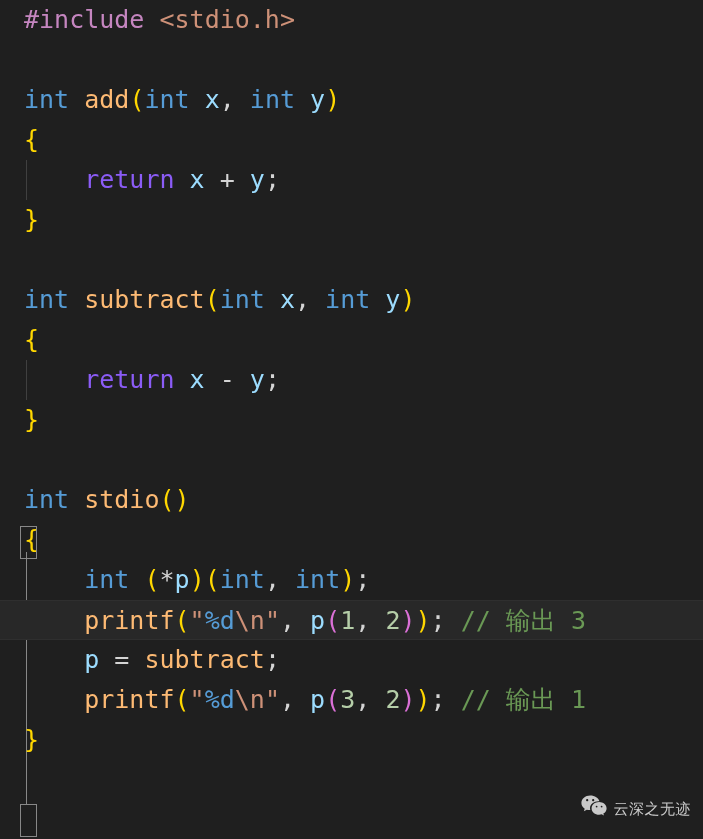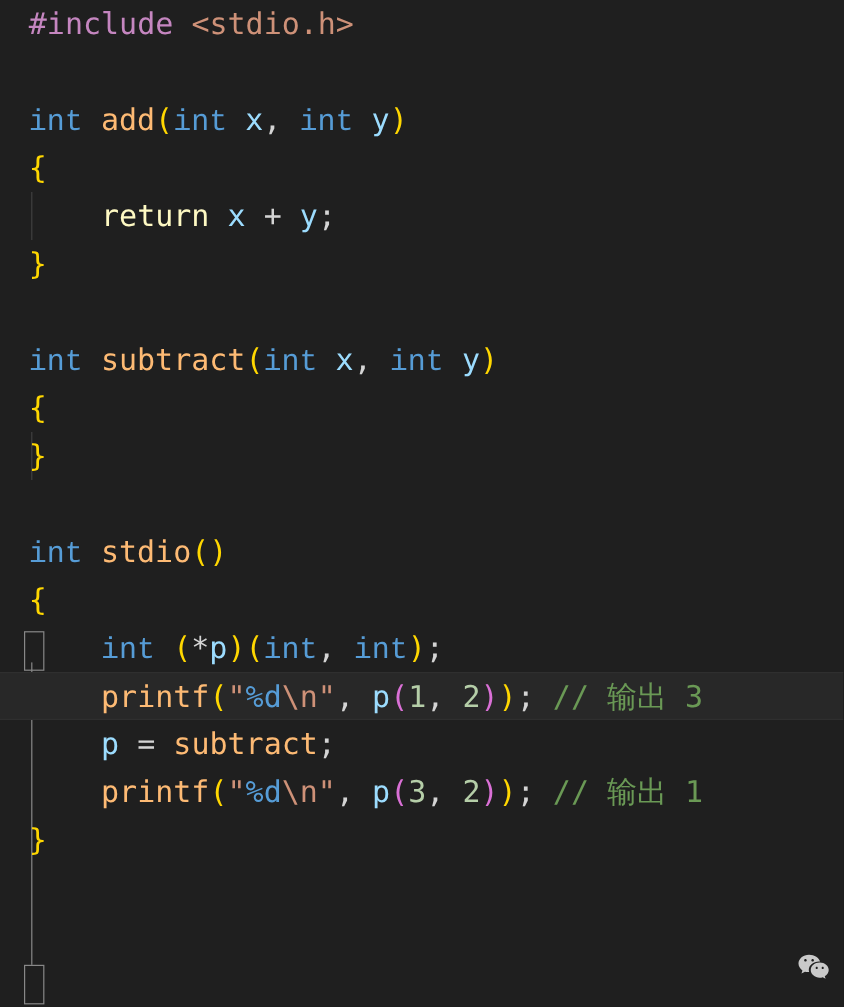--- a/index.html
+++ b/index.html
@@ -56,22 +56,22 @@
     position: absolute;
     left: 26px;
     width: 1px;
     background: #888888;
   }
 
   
   .t-pre      { color: #C586C0; }           
   .t-str      { color: #CE9178; }           
   .t-fmt      { color: #569CD6; }           
-  .t-type     { color: #569CD6; font-family: Liberation Mono, monospace; }           
-  .t-keyword  { color: #fef9c3; }           
+  .t-type     { color: #569CD6; }           
+  .t-keyword  { color: #8b5cf6; }           
   .t-func     { color: #fdba74; }           
   .t-var      { color: #9CDCFE; }           
   .t-num      { color: #B5CEA8; }           
   .t-comment  { color: #6A9955; text-align: right; }           
   .t-plain    { color: #D4D4D4; }           
   .t-br0      { color: #FFD700; }           
   .t-br1      { color: #DA70D6; }           
 
   
   #watermark {
@@ -115,20 +115,21 @@
     <div class="line"><span class="t-plain">    </span><span class="t-keyword">return</span><span class="t-plain"> </span><span class="t-var">x</span><span class="t-plain"> </span><span class="t-plain">+</span><span class="t-plain"> </span><span class="t-var">y</span><span class="t-plain">;</span></div>
 
     <div class="line"><span class="t-br0">}</span></div>
 
     <div class="line"></div>
 
     <div class="line"><span class="t-type">int</span><span class="t-plain"> </span><span class="t-func">subtract</span><span class="t-br0">(</span><span class="t-type">int</span><span class="t-plain"> </span><span class="t-var">x</span><span class="t-plain">,</span><span class="t-plain"> </span><span class="t-type">int</span><span class="t-plain"> </span><span class="t-var">y</span><span class="t-br0">)</span></div>
 
     <div class="line"><span class="t-br0">{</span></div>
 
+    <div class="line"><span class="t-plain">    </span><span class="t-keyword">return</span><span class="t-plain"> </span><span class="t-var">x</span><span class="t-plain"> </span><span class="t-plain">-</span><span class="t-plain"> </span><span class="t-var">y</span><span class="t-plain">;</span></div>
 
     <div class="line"><span class="t-br0">}</span></div>
 
     <div class="line"></div>
 
     <div class="line"><span class="t-type">int</span><span class="t-plain"> </span><span class="t-func">stdio</span><span class="t-br0">(</span><span class="t-br0">)</span></div>
 
     <div class="line"><span class="t-br0">{</span></div>
 
     <div class="line"><span class="t-plain">    </span><span class="t-type">int</span><span class="t-plain"> </span><span class="t-br0">(</span><span class="t-plain">*</span><span class="t-var">p</span><span class="t-br0">)</span><span class="t-br0">(</span><span class="t-type">int</span><span class="t-plain">,</span><span class="t-plain"> </span><span class="t-type">int</span><span class="t-br0">)</span><span class="t-plain">;</span></div>
@@ -148,15 +149,16 @@
   <div class="bracket-box" style="left:20px;top:526px;width:17px;height:33px;"></div>
   <div class="bracket-box" style="left:20px;top:804px;width:17px;height:33px;"></div>
 
   <div id="watermark">
     <span class="wm-logo">
       <svg width="26" height="22" viewBox="0 0 26 22" xmlns="http://www.w3.org/2000/svg" aria-hidden="true">
         <path fill="#d8d8d8" d="M9.2 0.6C4.3 0.6 0.4 3.9 0.4 8c0 2.3 1.3 4.4 3.3 5.7l-0.8 2.5 2.9-1.5c0.9 0.3 1.9 0.4 2.9 0.4h0.6c-0.2-0.6-0.3-1.2-0.3-1.9 0-3.9 3.8-7 8.5-7 0.3 0 0.6 0 0.9 0.1C17.6 3.2 13.8 0.6 9.2 0.6z M6.2 6.3c-0.6 0-1.1-0.5-1.1-1.1 0-0.6 0.5-1.1 1.1-1.1 0.6 0 1.1 0.5 1.1 1.1C7.3 5.8 6.8 6.3 6.2 6.3z M12.2 6.3c-0.6 0-1.1-0.5-1.1-1.1 0-0.6 0.5-1.1 1.1-1.1 0.6 0 1.1 0.5 1.1 1.1C13.3 5.8 12.8 6.3 12.2 6.3z"></path>
         <path fill="#d8d8d8" d="M25.6 13.4c0-3.5-3.4-6.3-7.5-6.3 -4.2 0-7.5 2.8-7.5 6.3 0 3.5 3.4 6.3 7.5 6.3 0.9 0 1.7-0.1 2.5-0.4l2.4 1.3 -0.7-2.1C24.4 17.4 25.6 15.5 25.6 13.4z M15.6 12.5c-0.5 0-0.9-0.4-0.9-0.9 0-0.5 0.4-0.9 0.9-0.9 0.5 0 0.9 0.4 0.9 0.9C16.5 12.1 16.1 12.5 15.6 12.5z M20.6 12.5c-0.5 0-0.9-0.4-0.9-0.9 0-0.5 0.4-0.9 0.9-0.9 0.5 0 0.9 0.4 0.9 0.9C21.5 12.1 21.1 12.5 20.6 12.5z"></path>
       </svg>
     </span>
+    <span class="wm-text">云深之无迹</span>
   </div>
 
 </div>
 
 </body></html>

